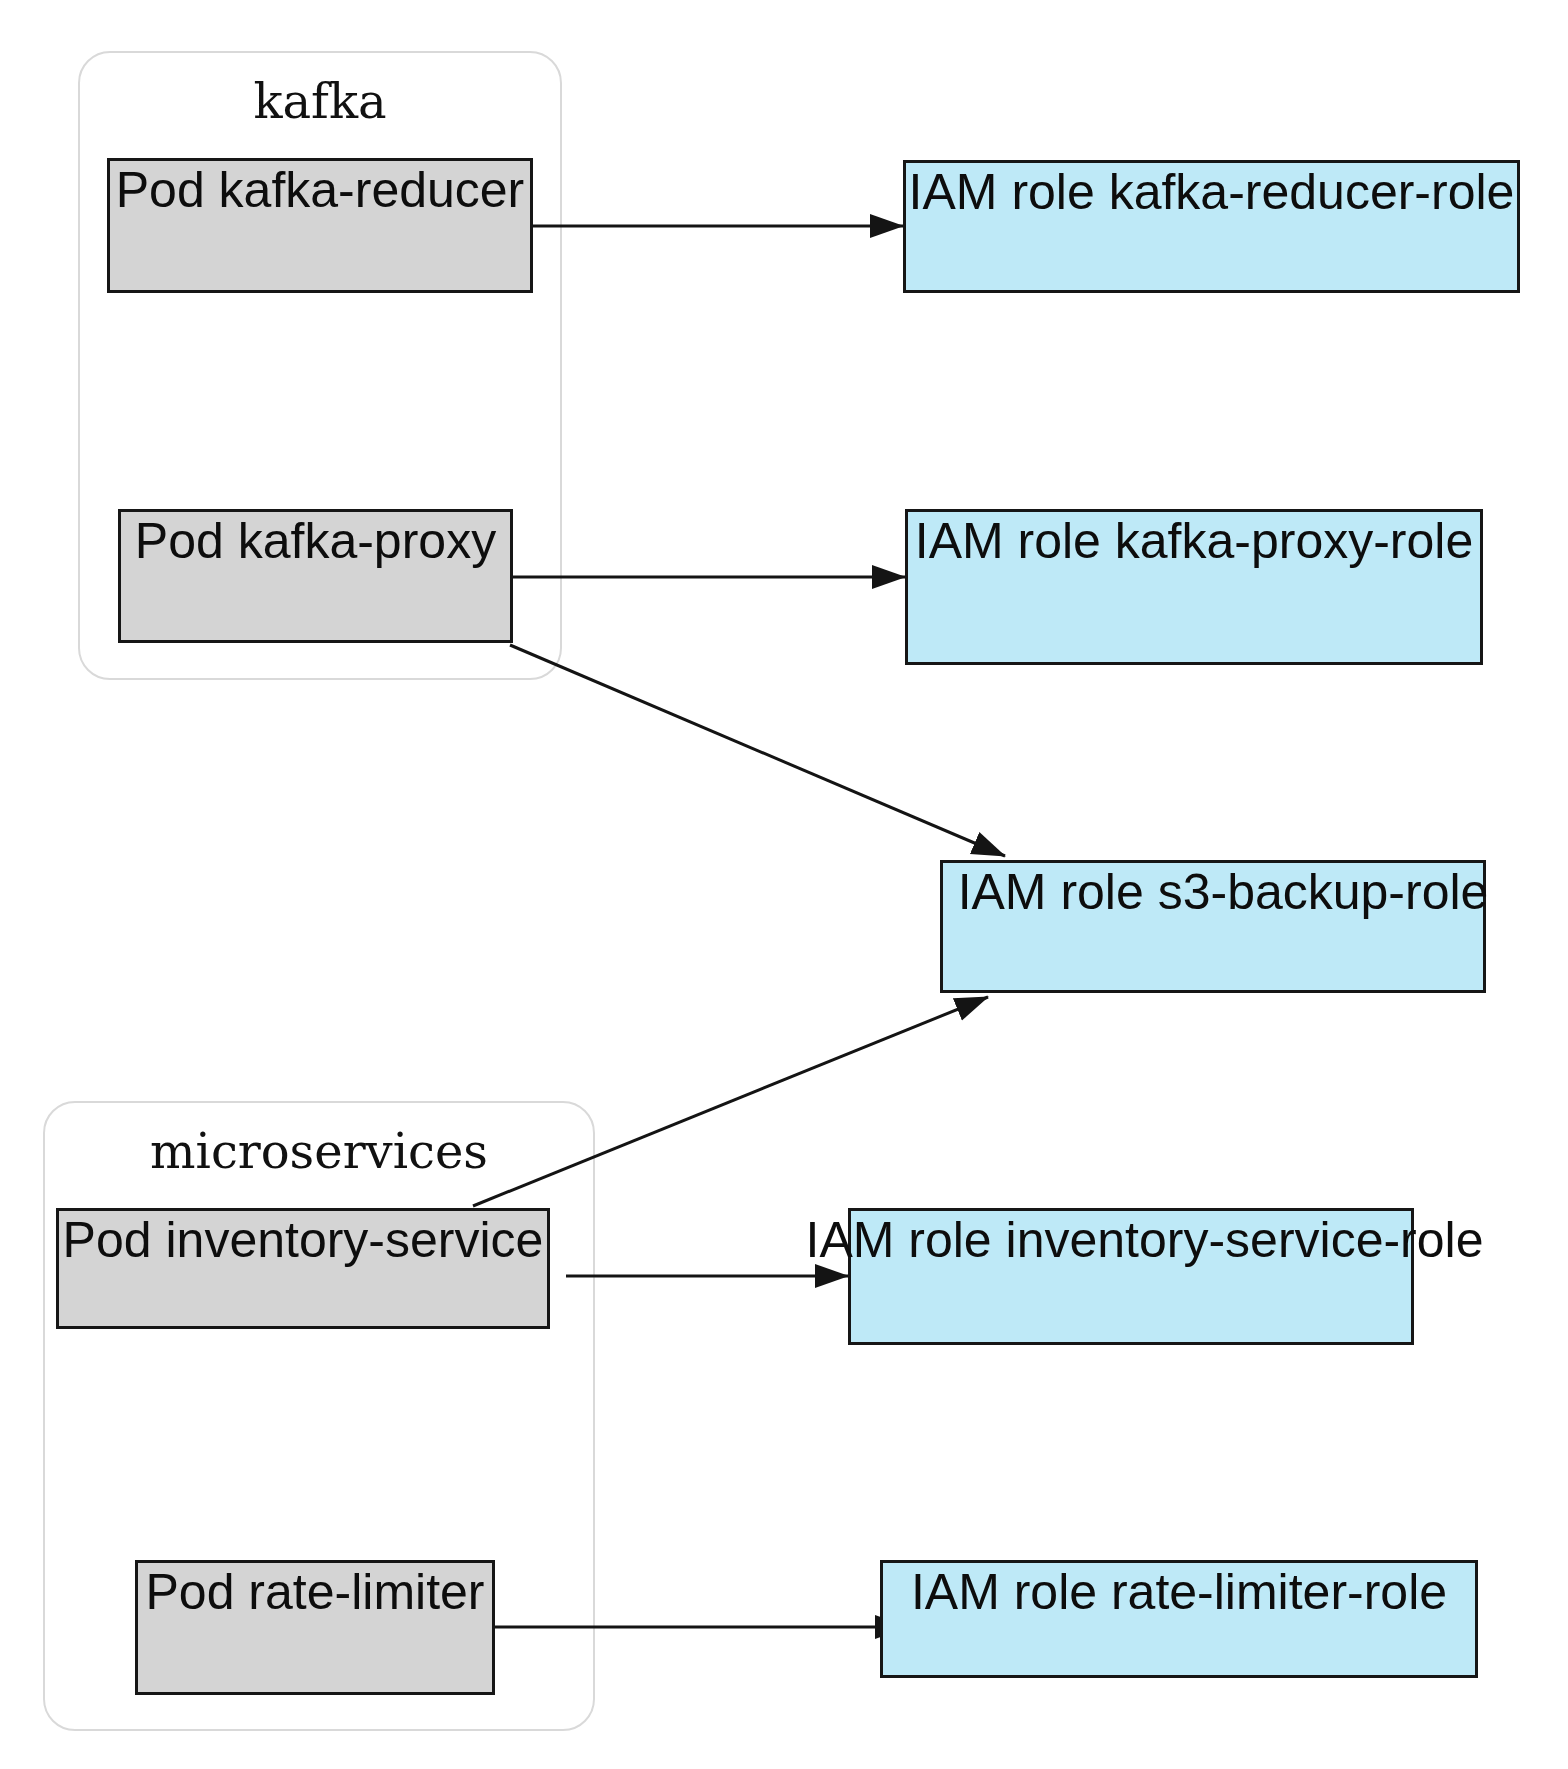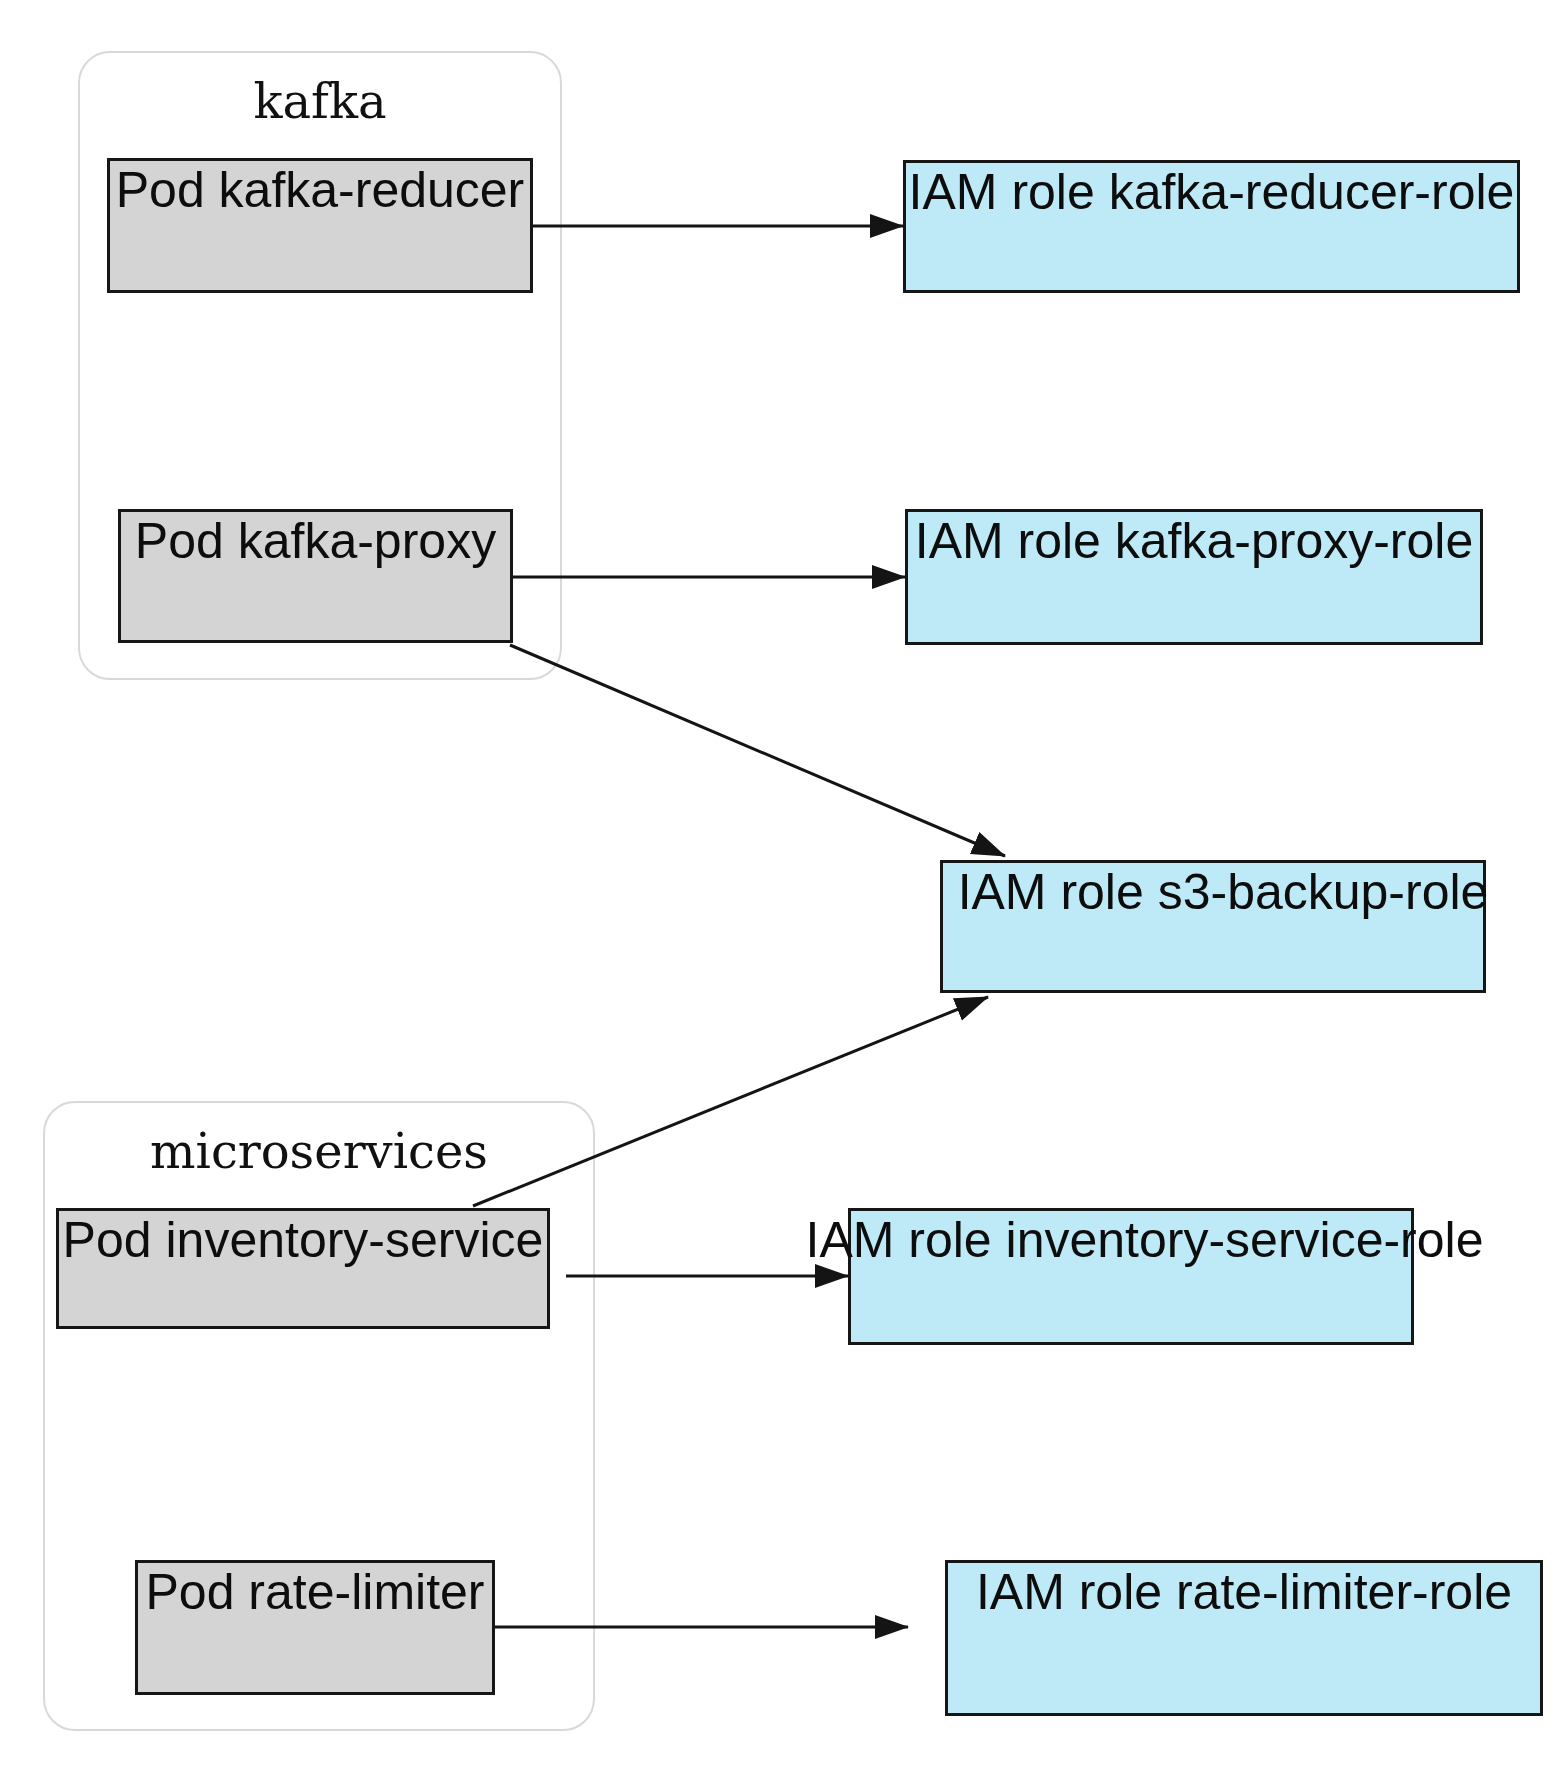--- a/index.html
+++ b/index.html
@@ -97,29 +97,29 @@
   </div>
 
   <div class="node pod" style="left:135px;top:1560px;width:360px;height:135px;">
     <span>Pod rate-limiter</span>
   </div>
 
   <div class="node role" style="left:903px;top:160px;width:617px;height:133px;">
     <span>IAM role kafka-reducer-role</span>
   </div>
 
-  <div class="node role" style="left:905px;top:509px;width:578px;height:136px;">
+  <div class="node role" style="left:905px;top:509px;width:578px;height:156px;">
     <span>IAM role kafka-proxy-role</span>
   </div>
 
   <div class="node role" style="left:940px;top:860px;width:546px;height:133px;padding-left:20px;">
     <span>IAM role s3-backup-role</span>
   </div>
 
   <div class="node role" style="left:848px;top:1208px;width:566px;height:137px;padding-left:27px;">
     <span>IAM role inventory-service-role</span>
   </div>
 
-  <div class="node role" style="left:945px;top:1560px;width:598px;height:156px;">
+  <div class="node role" style="left:880px;top:1560px;width:598px;height:118px;">
     <span>IAM role rate-limiter-role</span>
   </div>
 
 </div>
 
 </body></html>

